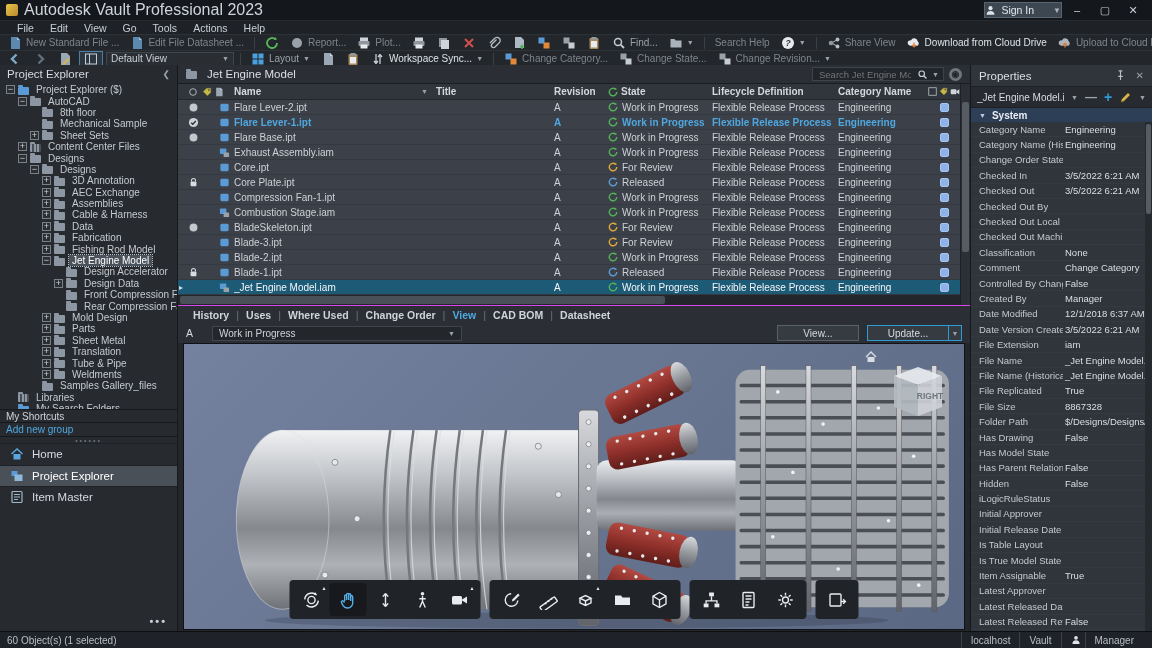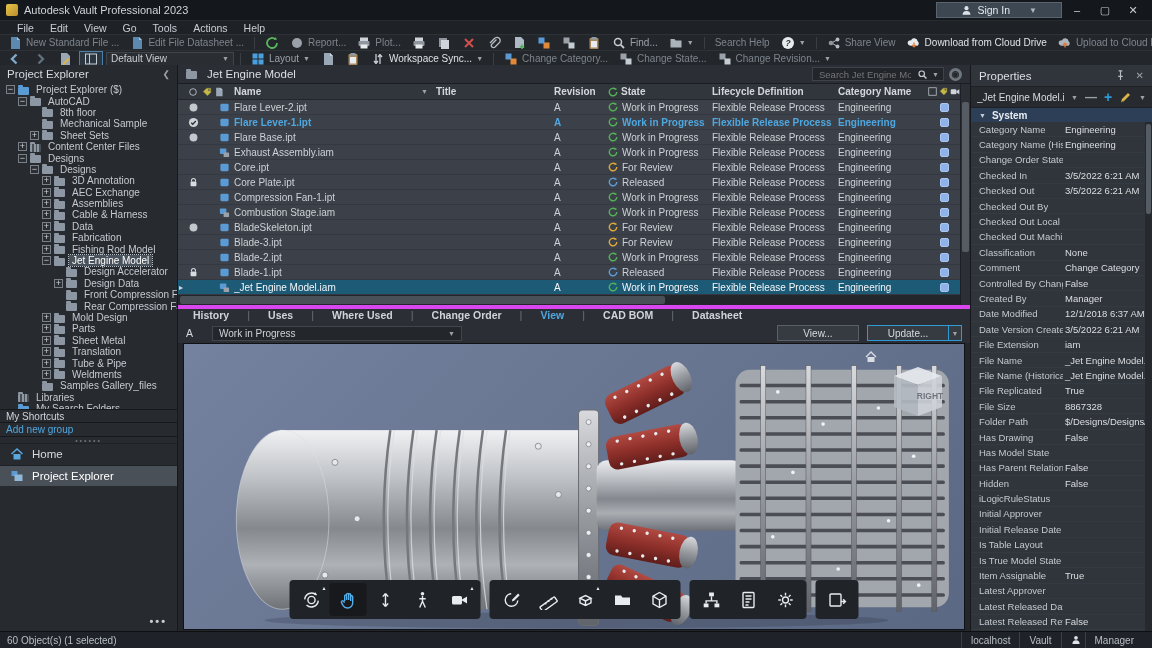--- a/index.html
+++ b/index.html
@@ -2,23 +2,23 @@
 <html><head>
 <meta charset="utf-8">
 <style>
   html,body{margin:0;padding:0;background:#101215}
   *{box-sizing:border-box}
   .app{position:relative;width:1152px;height:648px;background:#1e2227;font-family:"Liberation Sans",sans-serif;color:#c9ced4;overflow:hidden;font-size:11px}
   svg{display:block}
   
   .titlebar{height:20px;background:#14171b;display:flex;align-items:center;padding:0 6px;gap:6px}
   .appicon{width:12px;height:12px;background:linear-gradient(135deg,#e8c64a,#b98a2e);border-radius:2px;flex:none}
-  .title-text{font-size:11px;color:#cfd4da}
+  .title-text{font-size:16px;color:#cfd4da}
   .tb-right{margin-left:auto;display:flex;align-items:center;gap:2px}
-  .signin{display:flex;align-items:center;gap:5px;background:#3d4752;border:1px solid #5a646f;padding:1px 24px;height:16px;font-size:10.5px;color:#e3e7ec}
+  .signin{display:flex;align-items:center;gap:5px;background:#3d4752;border:1px solid #5a646f;padding:1px 0;height:16px;font-size:10.5px;color:#e3e7ec}
   .signin .car{margin-left:14px;font-size:8px;color:#aeb4bb}
   .winbtn{width:26px;height:18px;display:flex;align-items:center;justify-content:center;color:#c9ced4;font-size:11px}
   .menubar{height:14px;background:#1e2227;display:flex;align-items:center;padding-left:10px;gap:2px;border-top:1px solid #262b30}
   .menu-item{padding:0 7px;font-size:10.5px;color:#c9ced4}
   .toolbar{height:16px;background:#23272c;display:flex;align-items:center;padding:0 4px;gap:3px;border-top:1px solid #2d3237;font-size:10px;color:#9aa1a9}
   .tbtn{display:flex;align-items:center;gap:4px;padding:0 4px;height:15px;white-space:nowrap}
   .tbtn.dis{color:#7d848c}
   .tbtn.lit{color:#dde2e7}
   .ico{width:14px;height:14px;flex:none;display:inline-block}
   .ico svg{width:100%;height:100%}
@@ -73,21 +73,21 @@
   .grow.sel{background:#1c5a76;color:#f2f6f9}
   .grow.blue .nm,.grow.blue .tx{color:#4fa7e0;font-weight:bold}
   .gc{overflow:hidden;white-space:nowrap;display:flex;align-items:center;gap:4px}
   .namecell{padding-right:4px}
   .rowarrow{color:#d6dae0;font-size:8px;text-align:center}
   .cbx{width:9px;height:9px;border-radius:2px;background:#8fb3e8;border:1px solid #a9c6f0;margin:0 auto}
   .vscroll{width:10px;background:#2c3036;border-left:1px solid #1d2024;position:relative;flex:none}
   .vscroll .thumb{position:absolute;left:1px;right:1px;top:18px;height:150px;background:#565c64;border-radius:2px}
   .hscroll{height:10px;background:#23262b;position:relative;flex:none}
   .hscroll .thumb{position:absolute;top:1px;bottom:1px;left:2px;width:62%;background:#4a5058;border-radius:2px}
-  .tabsrow{height:18px;display:flex;gap:11px;padding:0 8px;background:#2b2f35;flex:none;border-top:4px solid #d946ef}
+  .tabsrow{height:18px;display:flex;align-items:center;gap:0;padding:0 8px;background:#2b2f35;flex:none;border-top:1px solid #d946ef}
   .tab{font-size:10.5px;color:#cfd4da;font-weight:bold;padding:0 7px}
   .tab.active{color:#4fa7e0}
   .tabsep{color:#6a7078}
   .verrow{height:20px;display:flex;align-items:center;padding:0 8px;background:#2b2f35;flex:none;gap:8px}
   .vletter{font-size:10.5px;color:#d6dae0;width:18px}
   .statecombo{width:250px;height:15px;background:#23262b;border:1px solid #41464d;display:flex;align-items:center;padding:0 6px;font-size:10px;color:#cfd4da}
   .statecombo .car{margin-left:auto}
   .btn{height:16px;min-width:82px;background:#363b42;border:1px solid #5a6068;color:#d6dae0;font-size:10px;display:flex;align-items:center;justify-content:center;padding:0 10px}
   .btn.primary{border:1px solid #2e9bd6}
   .btnwrap{margin-left:auto;display:flex;gap:8px;align-items:center}
@@ -609,20 +609,29 @@
             <span>Home</span>
           </div>
           <div class="navitem sel">
             <i class="ico">
               <svg viewBox="0 0 14 14">
                 <rect x="1.5" y="2" width="6" height="5" fill="#5b9bd5"></rect>
                 <rect x="4.5" y="5.5" width="8" height="6.5" fill="#8fb8da"></rect>
               </svg>
             </i>
             <span>Project Explorer</span>
+          </div>
+          <div class="navitem">
+            <i class="ico">
+              <svg viewBox="0 0 14 14">
+                <rect x="2" y="1.5" width="10" height="11" rx="1" fill="none" stroke="#9fb6c9" stroke-width="1.2"></rect>
+                <path d="M4 4.5h6M4 7h6M4 9.5h4" stroke="#9fb6c9"></path>
+              </svg>
+            </i>
+            <span>Item Master</span>
           </div>
           <div class="navmore">•••</div>
         </div>
     </div>
 
     <div class="center">
       <div class="pathbar">
         <span class="foldi"></span>
         <span class="bc">Jet Engine Model</span>
         <div class="searchwrap">

